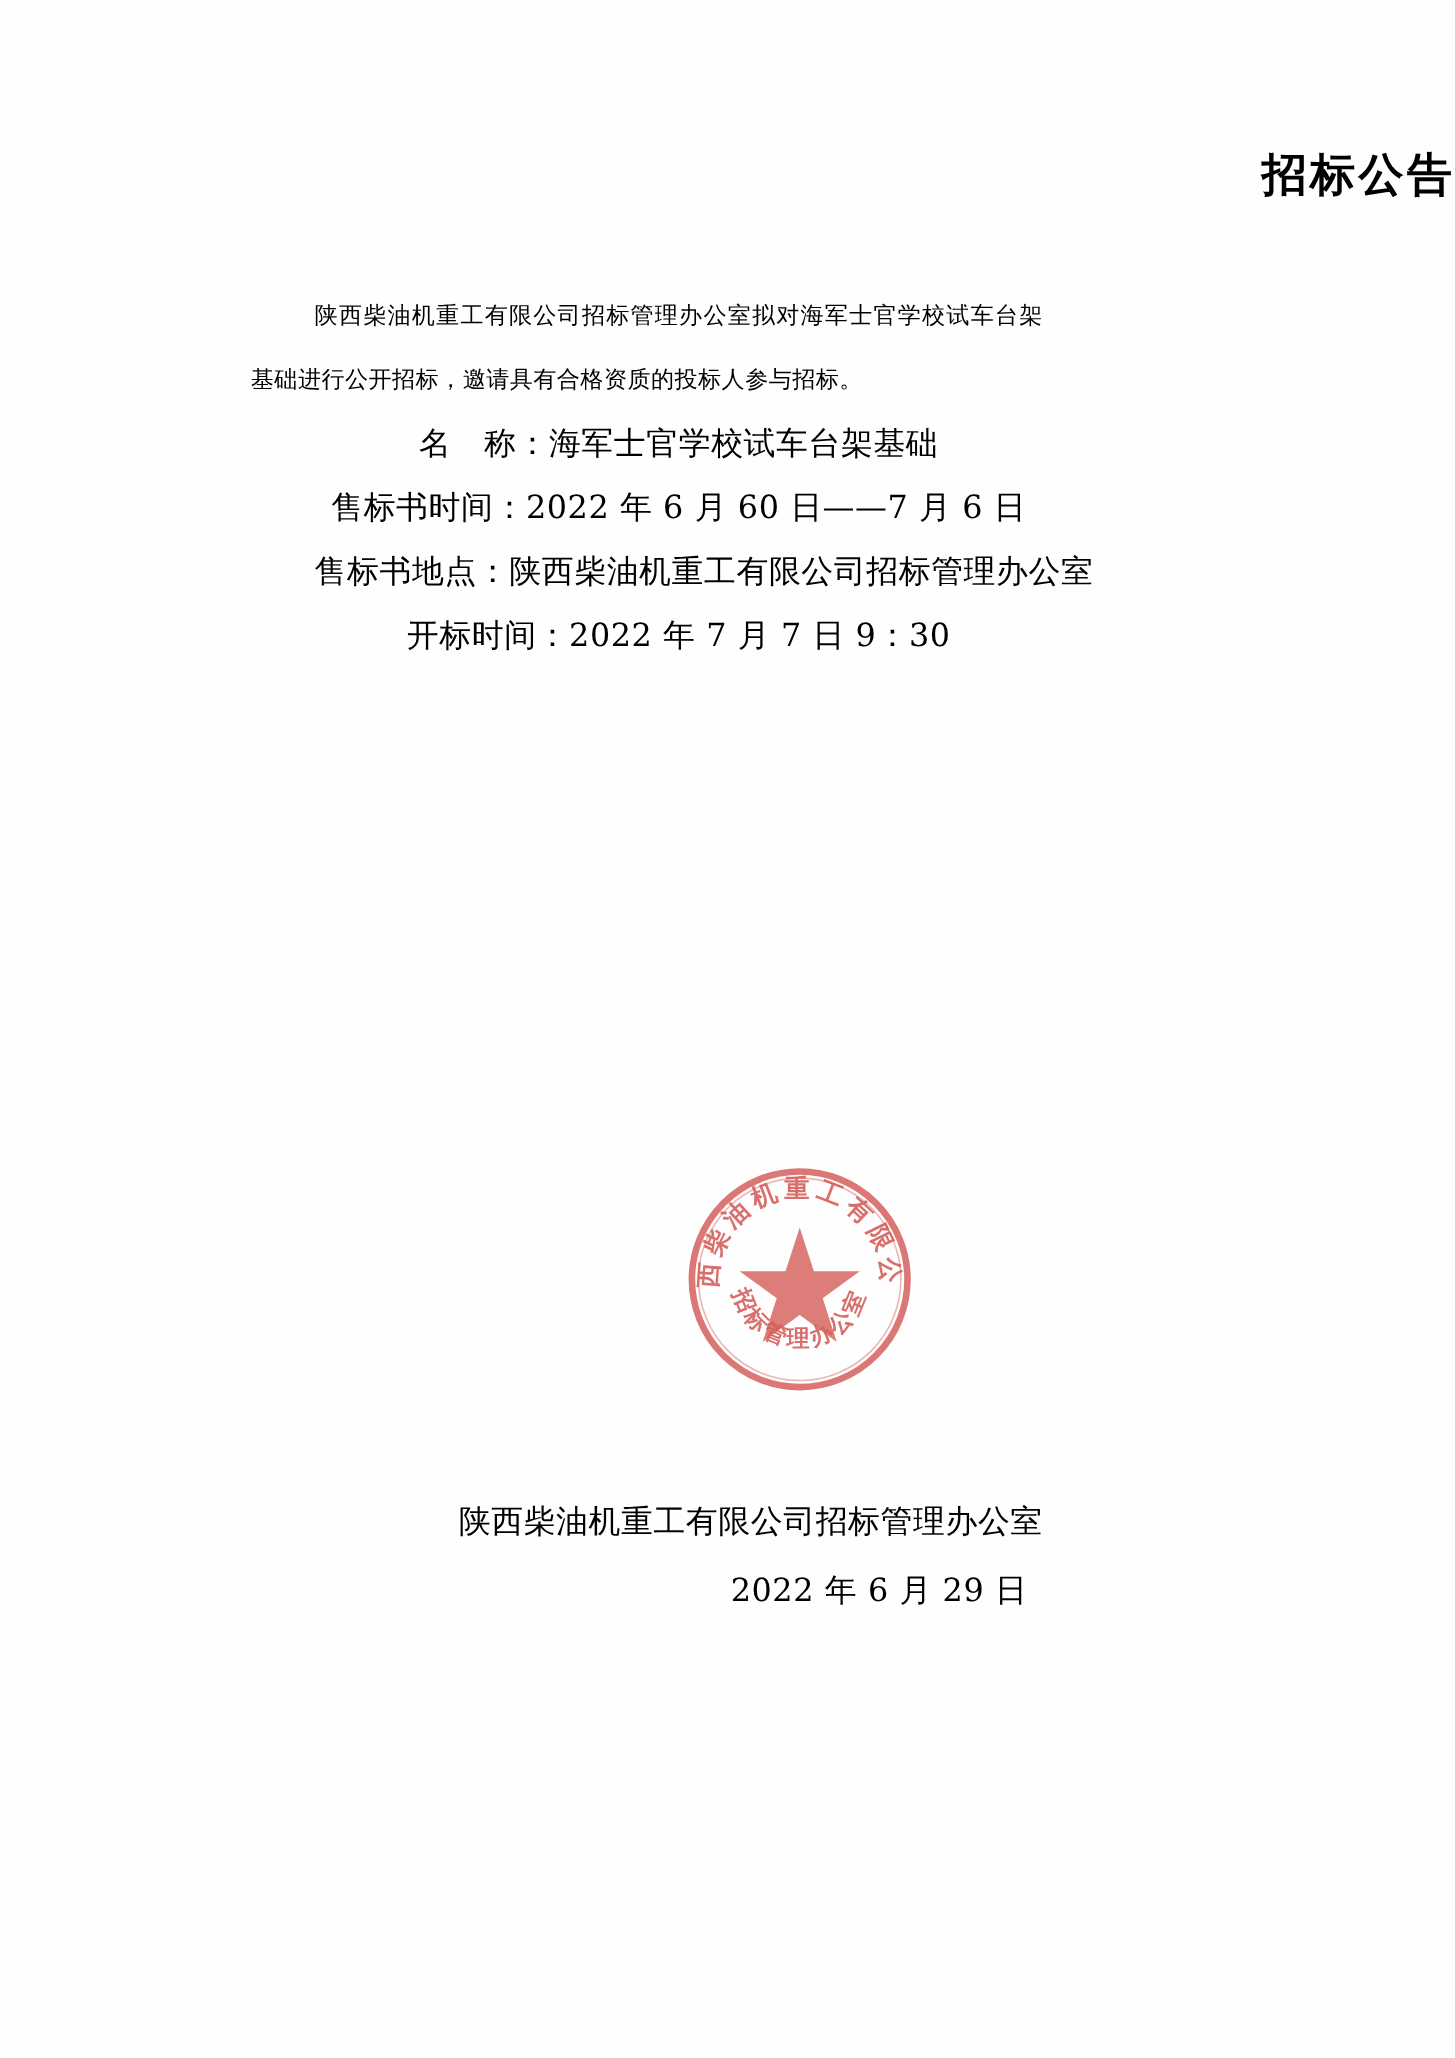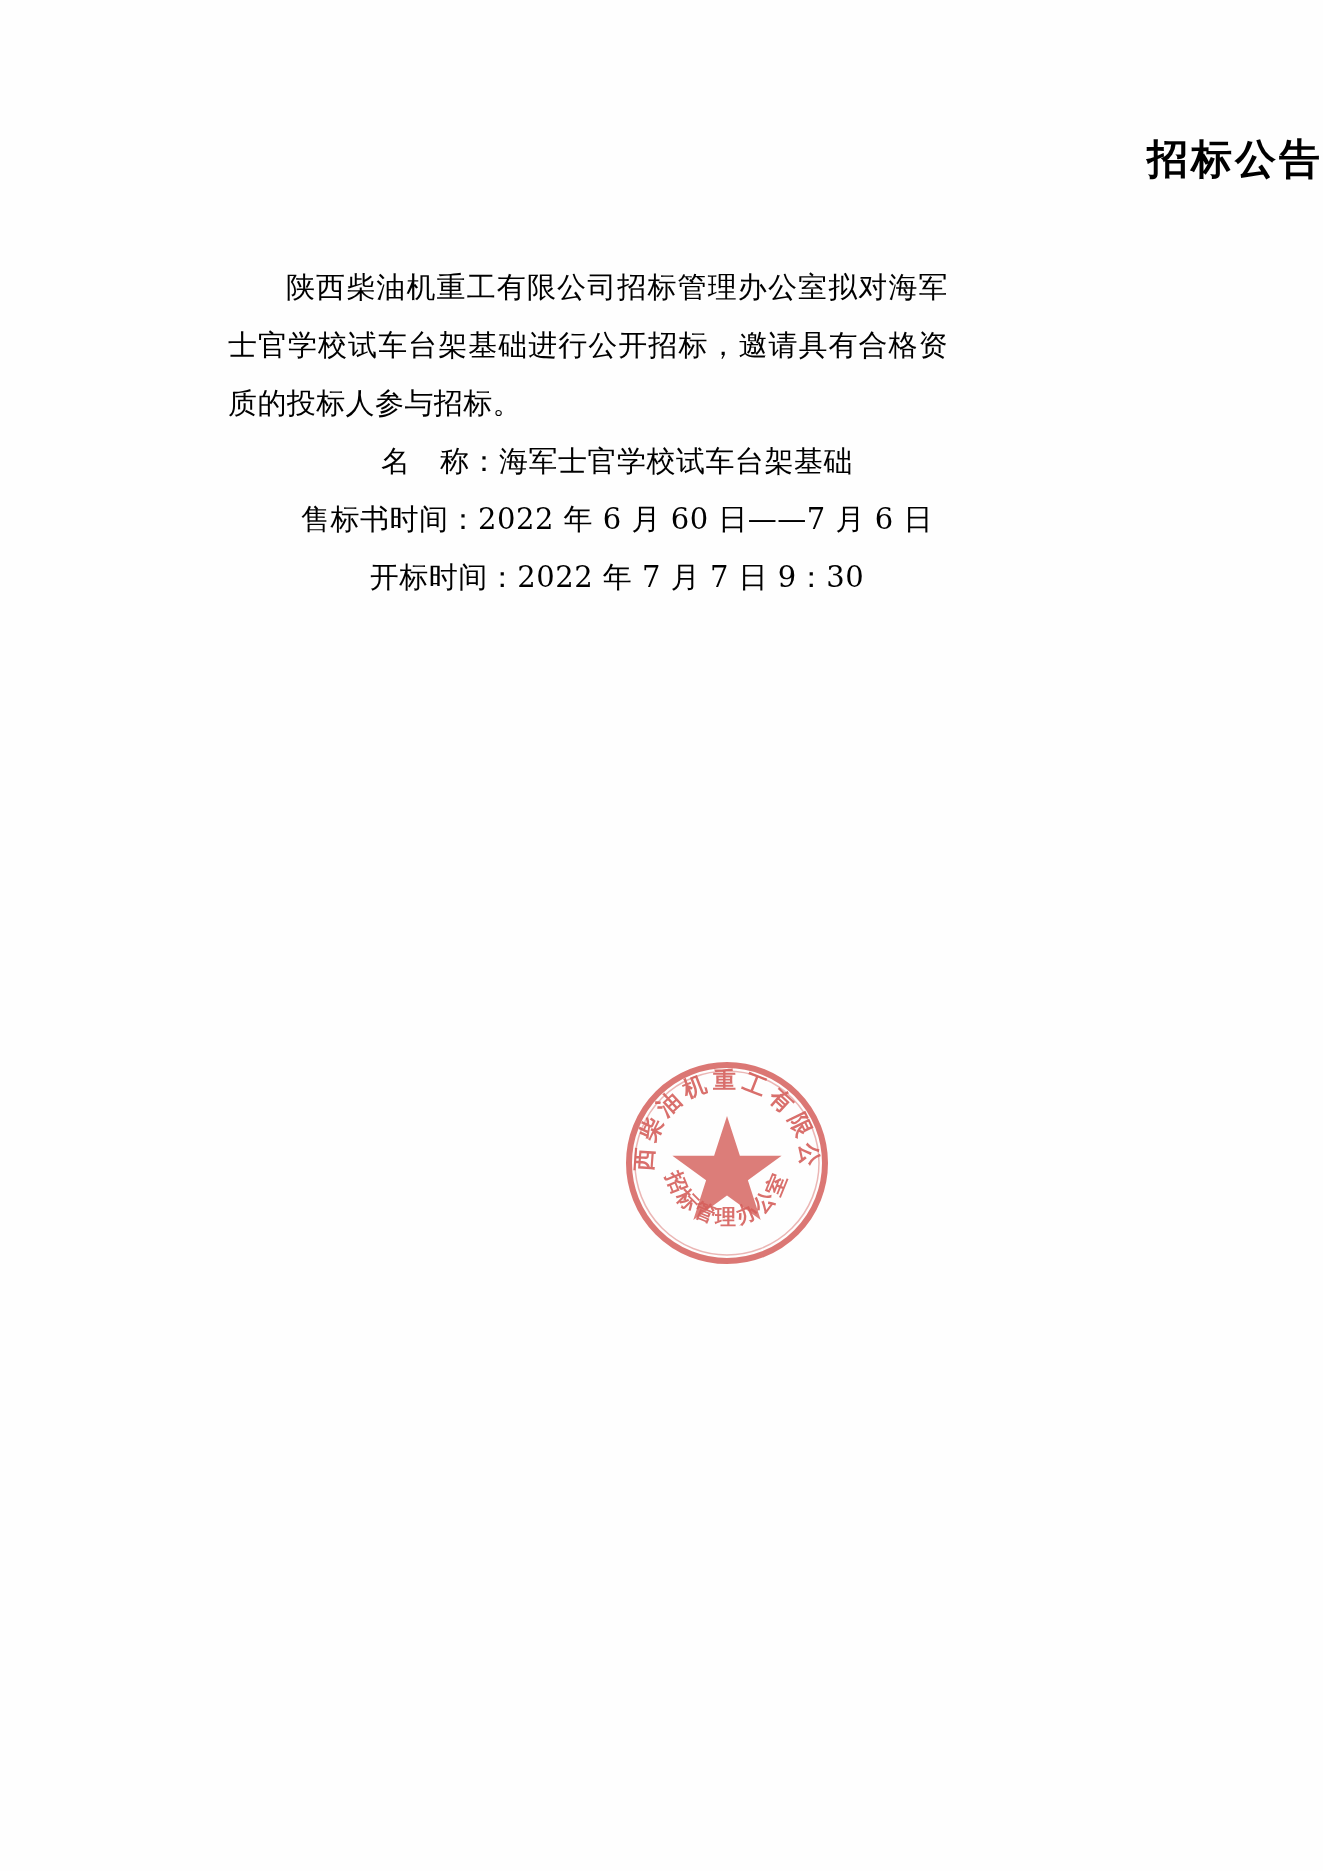--- a/index.html
+++ b/index.html
@@ -47,21 +47,21 @@
     white-space: pre;
     letter-spacing: 0.5px;
     font-family: "DejaVu Serif", "Liberation Serif", serif;
     text-align: center;
   }
 
   .line.indent { text-indent: 58px; }
   .line.right  { text-align: right; }
 
   .para {
-    font-size: 29px;
+    font-size: 21px;
     line-height: 58px;
     text-indent: 58px;
     text-align: justify;
     text-justify: inter-ideograph;
     letter-spacing: 0.4px;
   }
 
   .signature-block {
     position: absolute;
     top: 1352px;
@@ -100,20 +100,21 @@
 
     <div class="para">陕西柴油机重工有限公司招标管理办公室拟对海军士官学校试车台架基础进行公开招标，邀请具有合格资质的投标人参与招标。</div>
 
     <div class="line indent">名　称：海军士官学校试车台架基础</div>
 
 
 
     <div class="line indent">售标书时间：2022 年 6 月 60 日——7 月 6 日</div>
 
 
+    <div class="line indent">售标书地点：陕西柴油机重工有限公司招标管理办公室</div>
 
     <div class="line indent">开标时间：2022 年 7 月 7 日 9：30</div>
 
 
 
   </div>
 
   <div class="seal">
     <svg viewBox="0 0 210 210" xmlns="http://www.w3.org/2000/svg">
       <defs>
@@ -125,14 +126,18 @@
       <text font-family="DejaVu Serif, Liberation Serif, serif" font-size="23" font-weight="bold" fill="#cf4a45" letter-spacing="5" opacity="0.9">
         <textPath href="#arcTop" startOffset="50%" text-anchor="middle">陕西柴油机重工有限公司</textPath>
       </text>
       <text font-family="DejaVu Serif, Liberation Serif, serif" font-size="21" font-weight="bold" fill="#cf4a45" letter-spacing="3" opacity="0.9">
         <textPath href="#arcBottom" startOffset="50%" text-anchor="middle">招标管理办公室</textPath>
       </text>
       <polygon points="105,58 117.9,97.7 159.6,97.7 125.9,122.2 138.7,161.9 105,137.4 71.3,161.9 84.1,122.2 50.4,97.7 92.1,97.7" fill="#cf4a45" opacity="0.82"></polygon>
     </svg>
   </div>
 
+  <div class="signature-block">
+    <div class="sig-line">陕西柴油机重工有限公司招标管理办公室</div>
+    <div class="sig-line date">2022 年 6 月 29 日</div>
+  </div>
 
 </div>
 
 </body></html>

